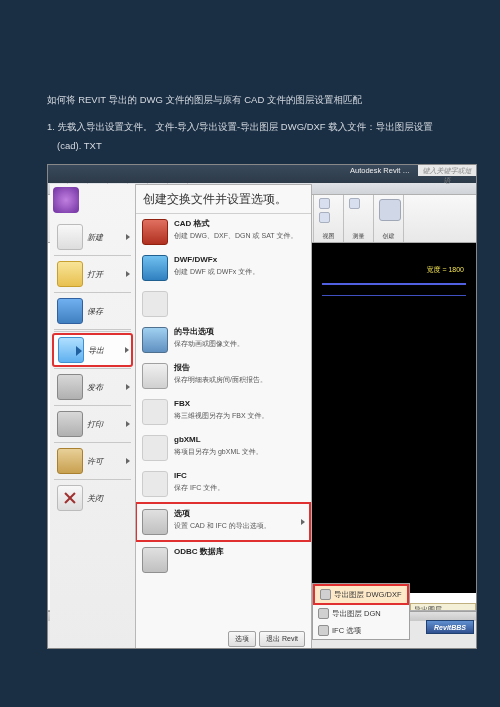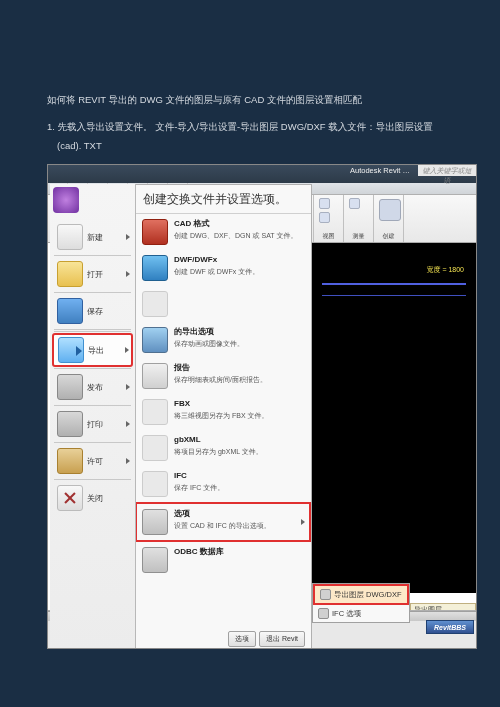--- a/index.html
+++ b/index.html
@@ -36,21 +36,21 @@
     .appmenu-big {
       position:absolute; left:2px; top:-59px; width:86px; height:468px;
       background:linear-gradient(#f5f5f5,#ececec); border-right:1px solid #b8b8b8;
       z-index:5;
     }
     .logo { width:26px; height:26px; background:radial-gradient(#c080e0,#7030a0); border-radius:4px; margin:3px; }
     .appmenu-items { padding-top:3px; }
     .appmenu-item {
       height:34px; display:flex; align-items:center; padding:0 4px;
       border:1px solid transparent; border-radius:3px; margin:1px 2px;
-      font-size:8px; color:#333; position:relative;
+      font-size:8px; color:#333; position:relative;font-style:italic;
     }
     .appmenu-item .micon { width:26px; height:26px; border-radius:3px; margin-right:4px; flex-shrink:0; }
     .appmenu-item .arrow { position:absolute; right:2px; width:0; height:0; border-left:4px solid #666; border-top:3px solid transparent; border-bottom:3px solid transparent; }
     .mi-new .micon { background:linear-gradient(#f8f8f8,#ddd); border:1px solid #bbb; }
     .mi-open .micon { background:linear-gradient(#f8e498,#e8c050); border:1px solid #c8a030; }
     .mi-save .micon { background:linear-gradient(#70b0f0,#4080c0); border:1px solid #3060a0; }
     .mi-saveas .micon { background:linear-gradient(#70b0f0,#4080c0); border:1px solid #3060a0; }
     .mi-export { border:2px solid #e03030; background:#fdfdfd; }
     .mi-export .micon { background:linear-gradient(#b0e0ff,#60b0f0); border:1px solid #4090d0; position:relative; }
     .mi-export .micon::after { content:""; position:absolute; right:1px; top:8px; width:0; height:0; border-left:6px solid #2060a0; border-top:5px solid transparent; border-bottom:5px solid transparent; }
@@ -295,20 +295,24 @@
         </div>
       </div>
 
       <div class="flyout">
         <div class="flyout-item highlight">
             <div class="ficon"></div>
             <span>导出图层 DWG/DXF</span>
           </div>
         <div class="flyout-item">
             <div class="ficon"></div>
+            <span>导出图层 DGN</span>
+          </div>
+        <div class="flyout-item">
+            <div class="ficon"></div>
             <span>IFC 选项</span>
           </div>
       </div>
 
       <div class="hint">
         <span class="h1">导出图层 DWG/DXF</span>
         <span class="h1">按 F1 键获得更多帮助</span>
       </div>
     </div>
 

